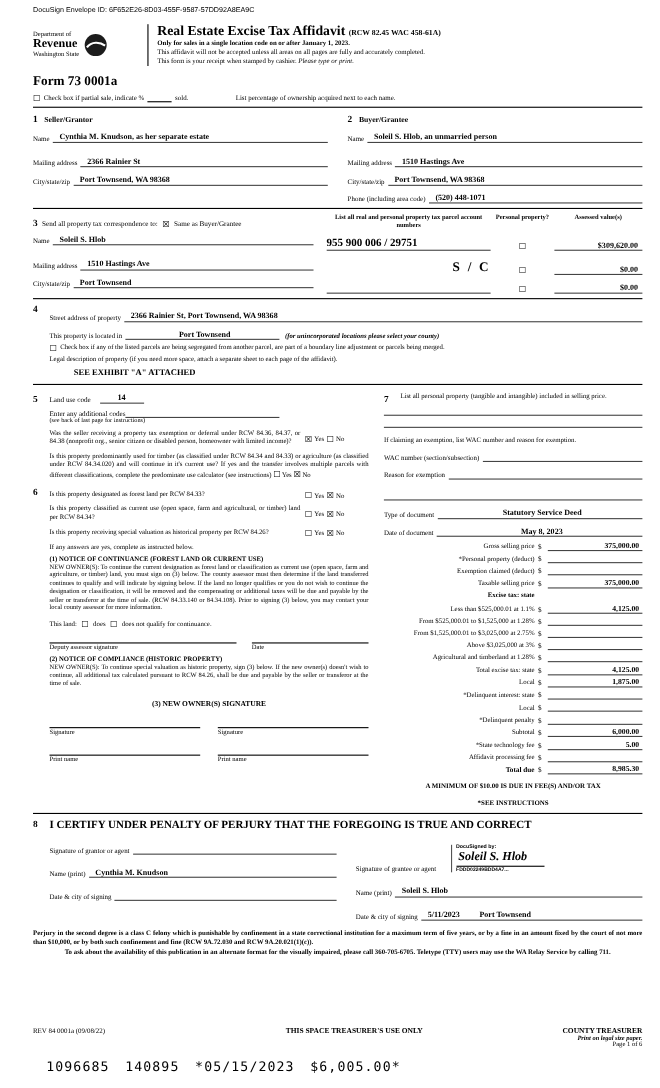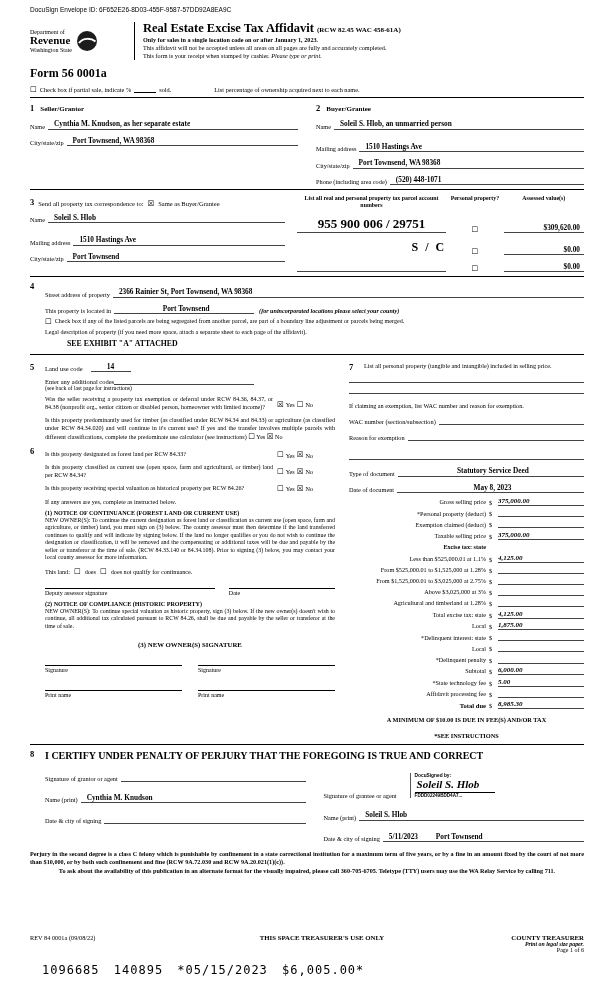--- a/index.html
+++ b/index.html
@@ -41,21 +41,21 @@
   .two-col { display:flex; gap:18px; }
   .two-col .col { flex:1; }
 
   .row3 { display:flex; gap:12px; margin-top:2px; }
   .s3 { width:46%; }
   .s3 .corr { display:flex; align-items:flex-end; gap:4px; flex-wrap:wrap; }
   .parcels { flex:1; padding-top:3px; }
   .p-head { display:flex; font-size:5.9px; font-weight:bold; text-align:center; line-height:1.2; }
   .p-head .h1{width:52%} .p-head .h2{width:20%} .p-head .h3{width:28%}
   .p-row { display:flex; align-items:flex-end; margin-top:7px; }
-  .p-num { width:52%; border-bottom:0.6px solid #444; font-weight:bold; font-size:13px; min-height:9px; text-align:center; }
+  .p-num { width:52%; border-bottom:0.6px solid #444; font-weight:bold; font-size:10px; min-height:9px; }
   .p-box { width:20%; text-align:center; }
   .p-val { width:28%; border-bottom:0.6px solid #444; font-weight:bold; font-size:7.3px; min-height:9px; text-align:right; padding-right:4px; }
   .p-row.handwritten .p-num { font-size:12px; border-bottom:none; text-align:right; padding-left:12px; letter-spacing:2px; }
 
   .sec-block { display:flex; gap:4px; margin-top:4px; }
   .sec-block .n { width:11px; font-weight:bold; font-size:8.5px; flex:0 0 auto; }
   .sec-block .cnt { flex:1; min-width:0; }
   .located-val { flex:0 0 140px; text-align:center; }
   .located-note { font-weight:bold; font-style:italic; font-size:6.1px; padding-left:5px; white-space:nowrap; }
   .fill { flex:1; }
@@ -83,21 +83,21 @@
   .sig3 { text-align:center; font-weight:bold; font-size:6.8px; margin-top:11px; }
   .sigrow2 { display:flex; gap:16px; margin-top:17px; }
   .sigrow2 .u-cell { flex:1; }
 
   .blankline { border-bottom:0.6px solid #444; height:11px; }
 
   .tax { margin-top:4px; }
   .tax-row { display:flex; align-items:flex-end; margin-top:2.6px; }
   .t-lbl { flex:1; text-align:right; font-size:6.2px; padding-right:3px; line-height:1.1; }
   .t-dollar { width:9px; font-size:6.5px; }
-  .t-amt { width:86px; border-bottom:0.6px solid #444; text-align:left; font-weight:bold; font-size:7px; min-height:8.5px; padding-right:3px;font-style:italic; }
+  .t-amt { width:86px; border-bottom:0.6px solid #444; text-align:right; font-weight:bold; font-size:7px; min-height:8.5px; padding-right:3px; }
   .tax-row.noline .t-dollar { visibility:hidden; }
   .tax-row.noline .t-amt { border-bottom:none; }
   .tax-row.noline .t-lbl { font-weight:bold; }
   .tax-row.bold-label .t-lbl { font-weight:bold; font-size:6.6px; }
   .minnote { font-weight:bold; font-size:6.3px; text-align:center; margin-top:6px; line-height:1.45; }
 
   .s8-title { font-weight:bold; font-size:10px; margin-top:1px; }
   .s8-grid { display:flex; gap:18px; }
   .s8-col { flex:1; }
   .f8 { display:flex; align-items:flex-end; margin-top:12px; }
@@ -147,41 +147,45 @@
       </div>
       <div class="note b">Only for sales in a single location code on or after January 1, 2023.</div>
       <div class="note">This affidavit will not be accepted unless all areas on all pages are fully and accurately completed.</div>
       <div class="note">
         <span>This form is your receipt when stamped by cashier.</span>
         <span class="i">Please type or print.</span>
       </div>
     </div>
   </div>
 
-  <div class="formid">Form 56 0001a</div>
+  <div class="formid">Form 73 0001a</div>
 
   <div class="partial">
     <span class="cb">☐</span>
     <span>Check box if partial sale, indicate %</span>
     <span class="pct-line"></span>
     <span>sold.</span>
     <span class="partial-right">List percentage of ownership acquired next to each name.</span>
   </div>
 
   <div class="hr"></div>
 
   <div class="two-col">
     <div class="col">
       <div class="sec-h">
         <span class="sec-num">1</span>
         <span class="sec-title">Seller/Grantor</span>
       </div>
       <div class="frow">
         <span class="lbl">Name</span>
         <span class="val">Cynthia M. Knudson, as her separate estate</span>
+      </div>
+      <div class="frow mt-lg">
+        <span class="lbl">Mailing address</span>
+        <span class="val">2366 Rainier St</span>
       </div>
       <div class="frow">
         <span class="lbl">City/state/zip</span>
         <span class="val">Port Townsend, WA 98368</span>
       </div>
     </div>
     <div class="col">
       <div class="sec-h">
         <span class="sec-num">2</span>
         <span class="sec-title">Buyer/Grantee</span>

